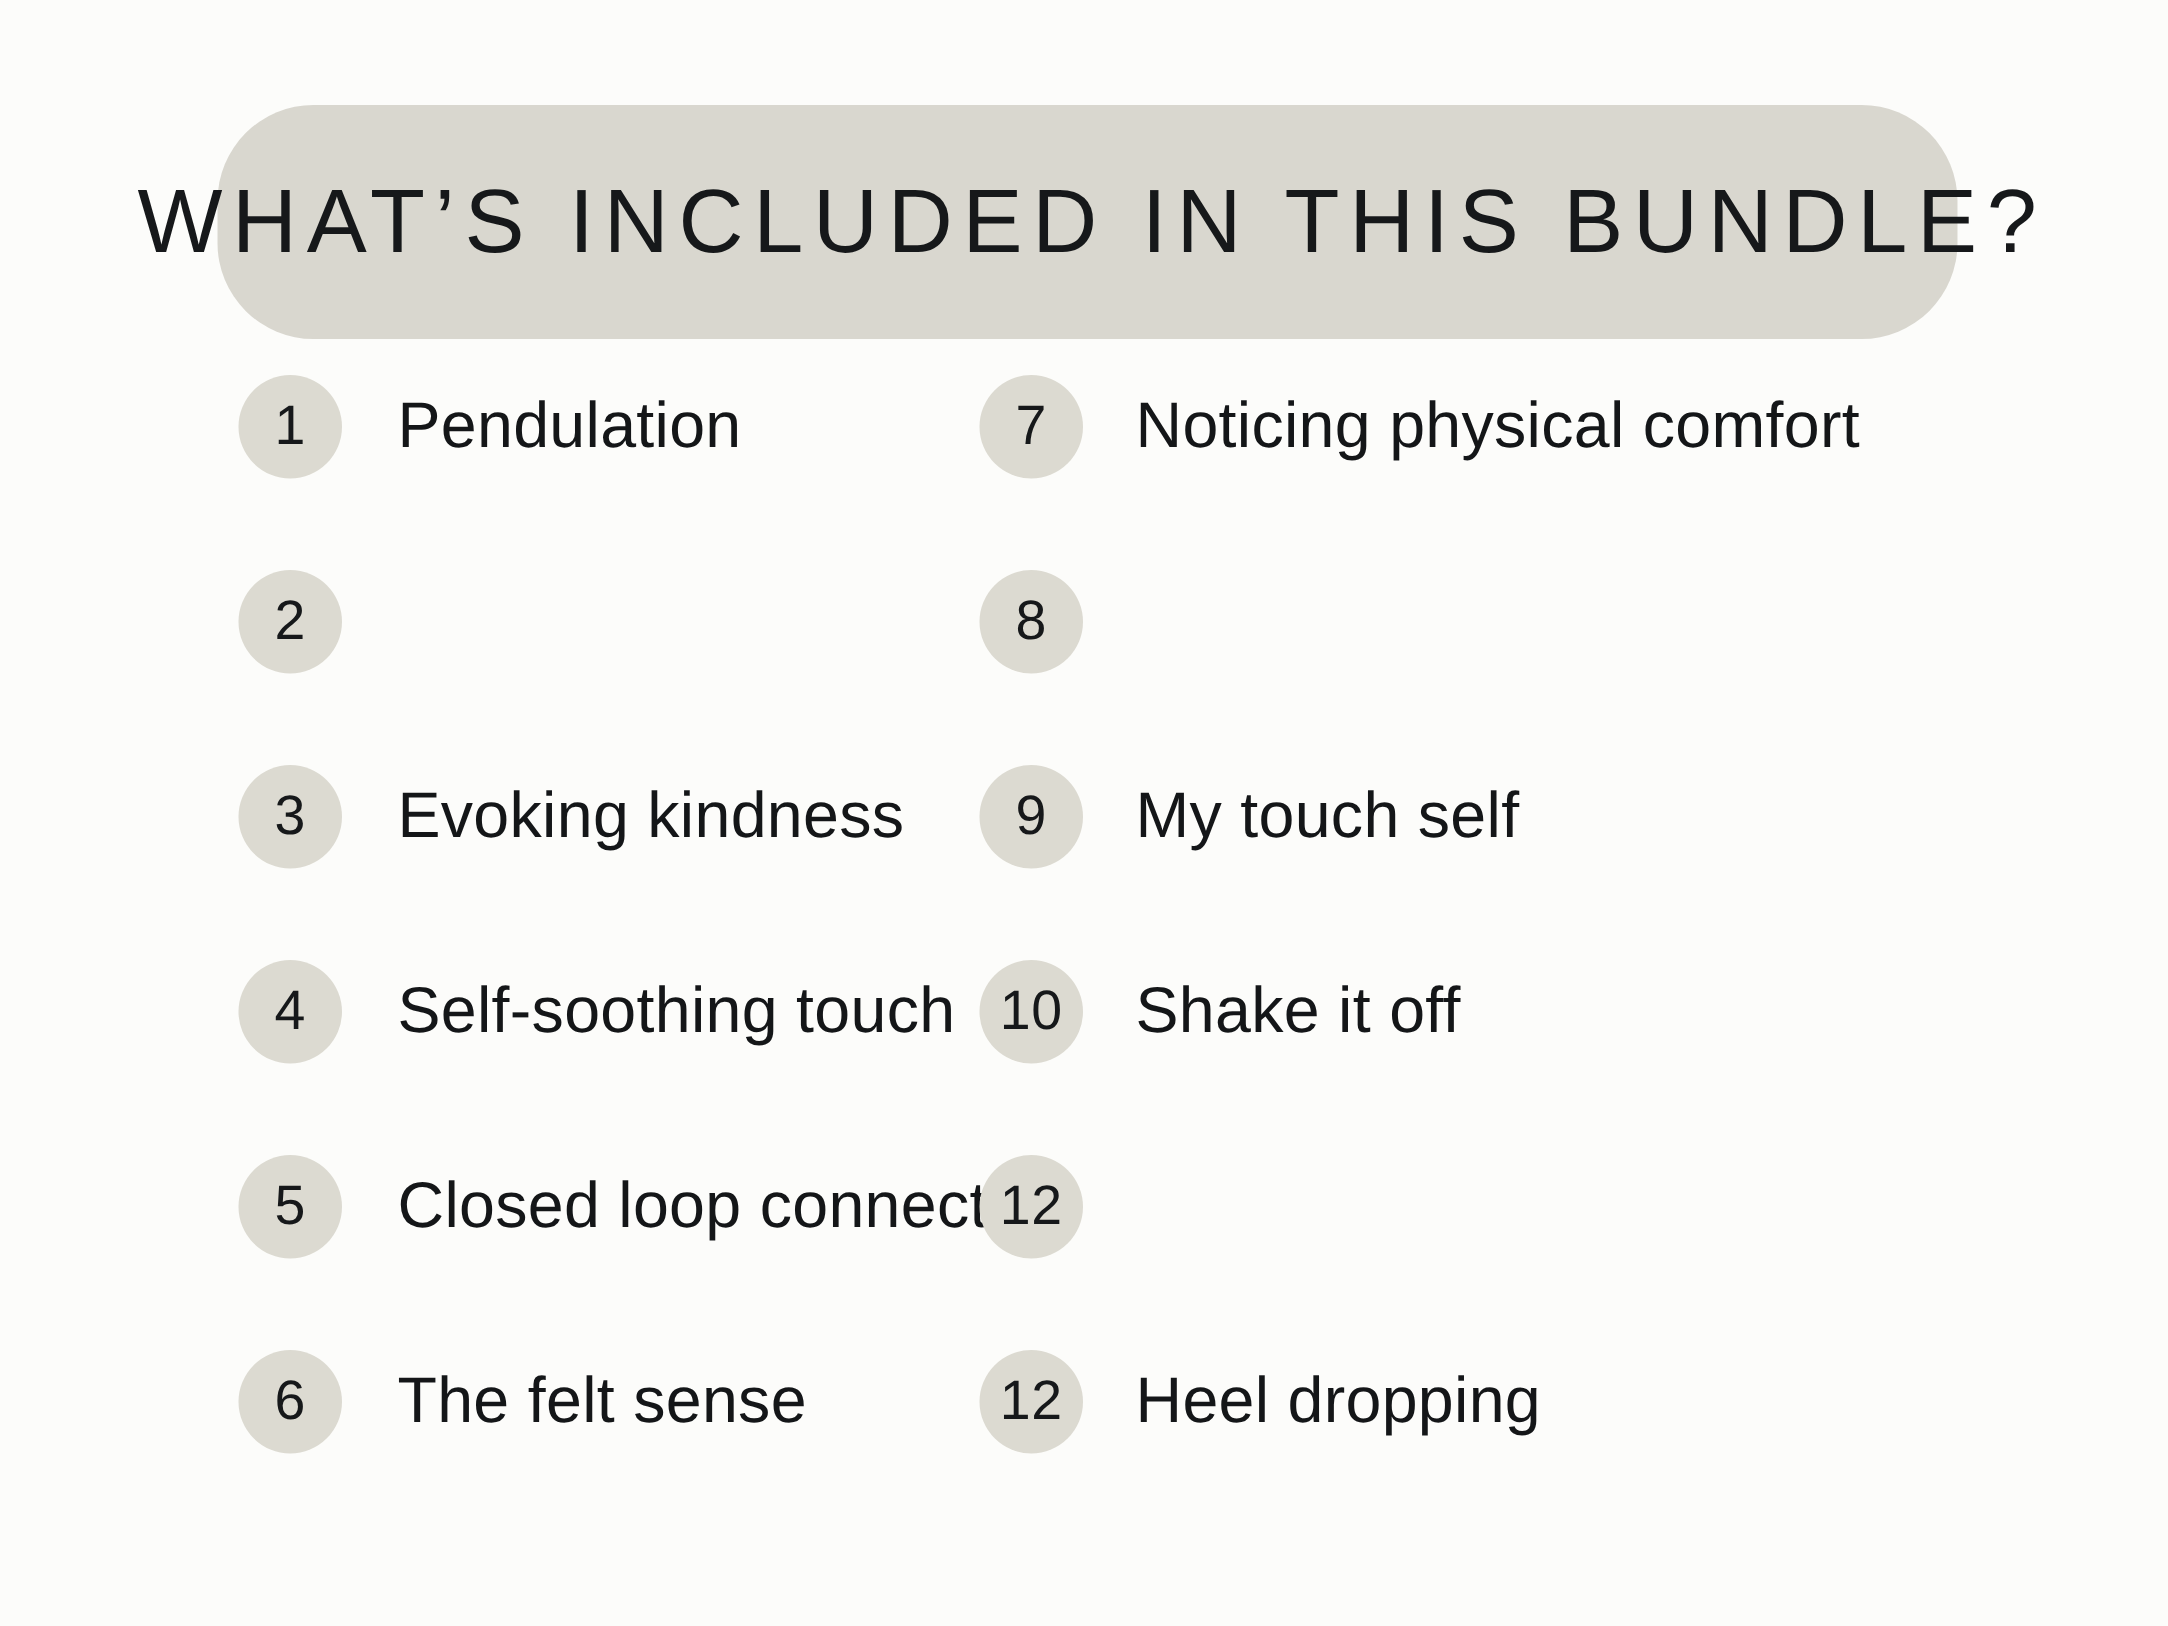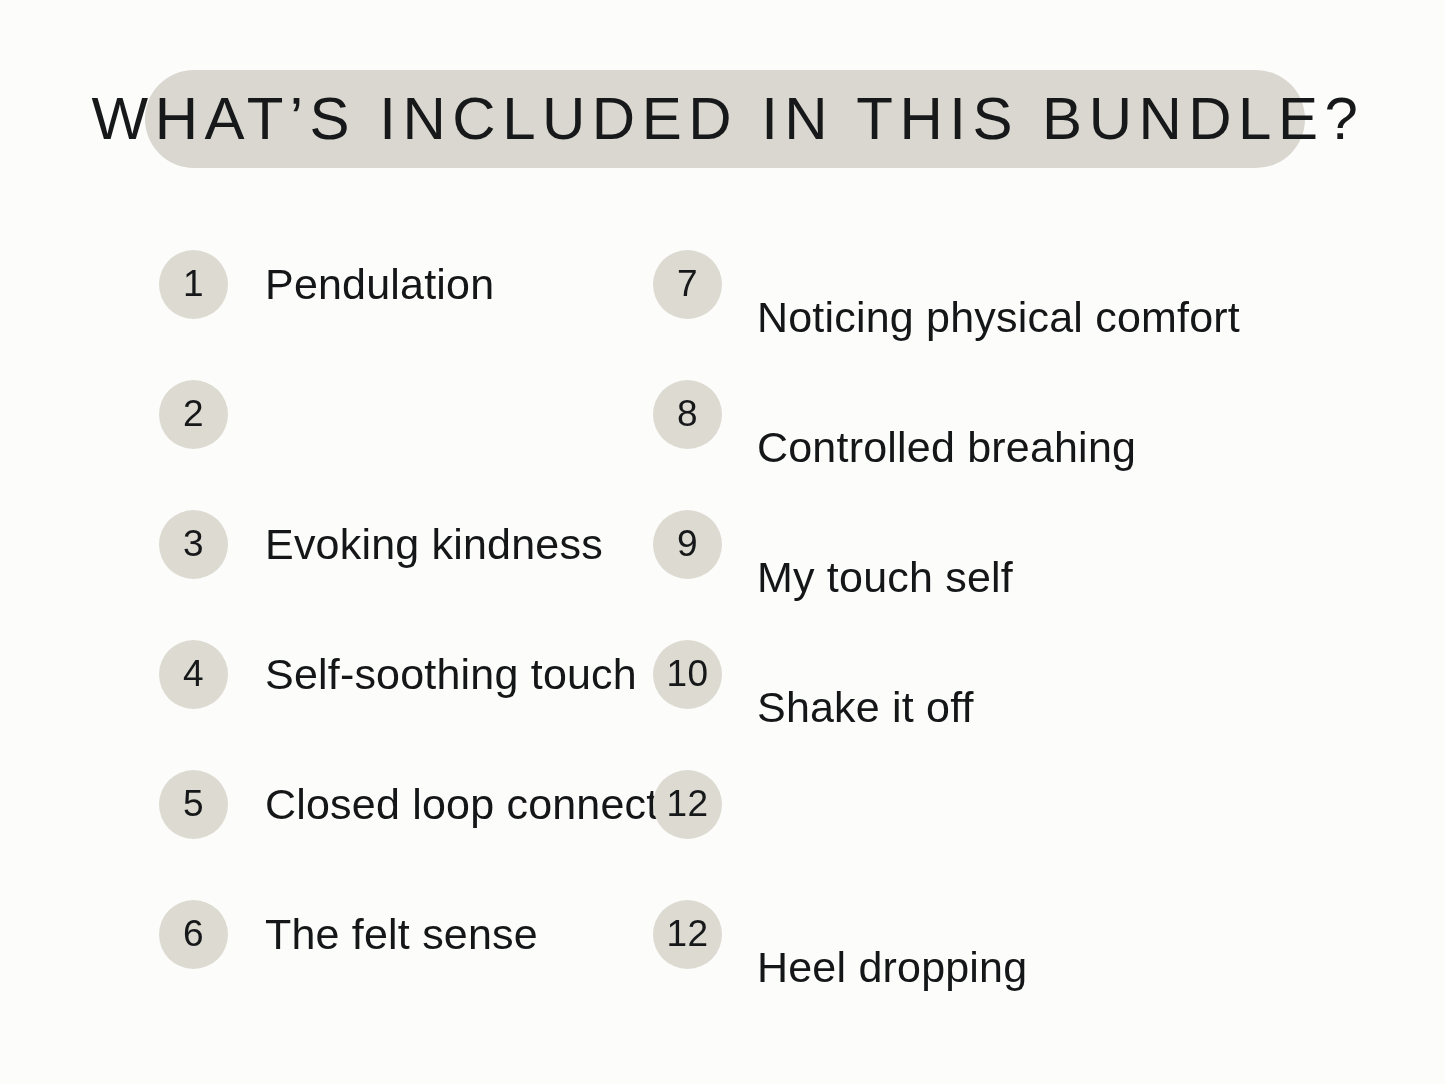--- a/index.html
+++ b/index.html
@@ -14,21 +14,21 @@
     overflow: hidden;
     position: relative;
   }
 
   
   .title-pill {
     position: absolute;
     left: 145px;
     top: 70px;
     width: 1160px;
-    height: 98px;
+    height: 156px;
     background: #D9D7CF;
     border-radius: 64px;
     box-sizing: border-box;
     display: flex;
     align-items: center;
     justify-content: center;
   }
   .title-text {
     font-family: "Liberation Sans", sans-serif;
     font-size: 60px;
@@ -79,21 +79,21 @@
 
   .item-label {
     font-size: 43px;
     font-weight: 400;
     color: #141618;
     line-height: 69px;
     white-space: nowrap;
     letter-spacing: 0.2px;
   }
   .column.left  .item-label { margin-left: 37px; }
-  .column.right .item-label { margin-left: 35px; margin-top: 33px; }
+  .column.right .item-label { margin-left: 35px; }
 </style>
 </head>
 <body>
 
 <div class="title-pill">
   <div class="title-text">WHAT’S INCLUDED IN THIS BUNDLE?</div>
 </div>
 
 <div class="list-wrap">
 
@@ -139,21 +139,20 @@
     <div class="list-item">
       <div class="badge">
         <span class="digits">7</span>
       </div>
       <div class="item-label">Noticing physical comfort</div>
     </div>
     <div class="list-item">
       <div class="badge">
         <span class="digits">8</span>
       </div>
-      <div class="item-label">Controlled breahing</div>
     </div>
     <div class="list-item">
       <div class="badge">
         <span class="digits">9</span>
       </div>
       <div class="item-label">My touch self</div>
     </div>
     <div class="list-item">
       <div class="badge">
         <span class="digits">10</span>

